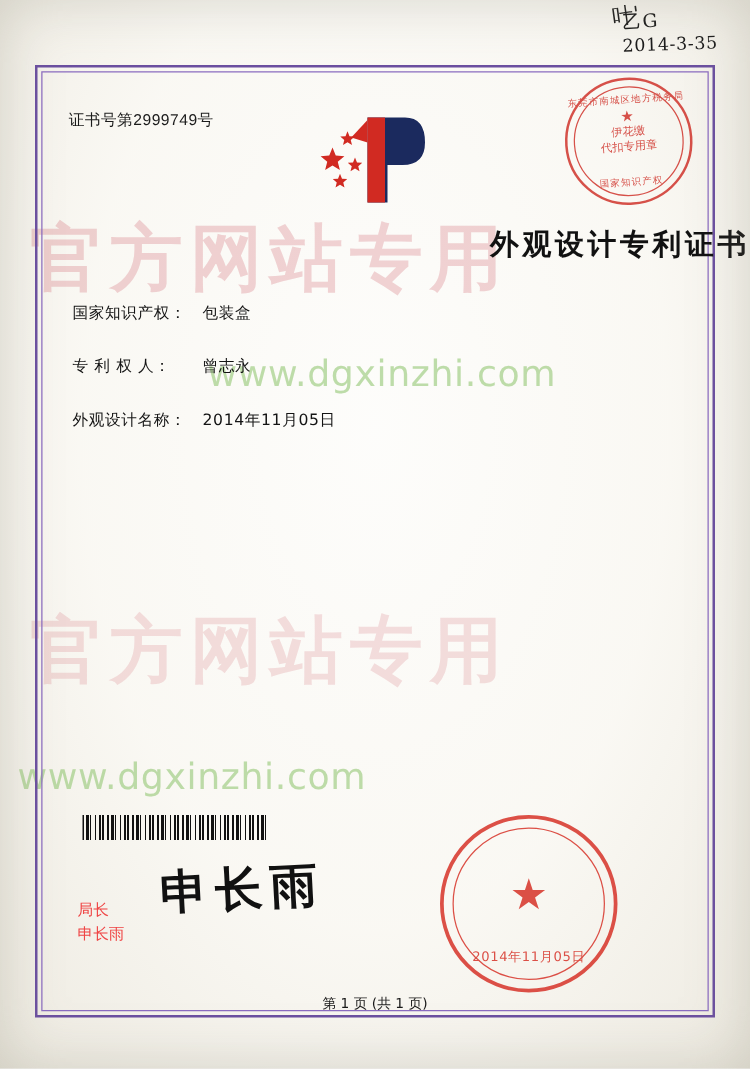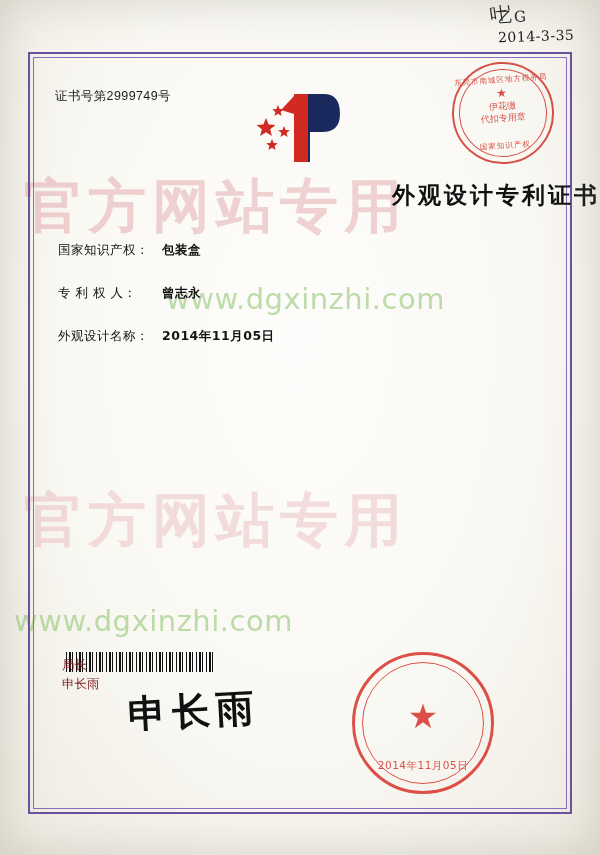--- a/index.html
+++ b/index.html
@@ -178,21 +178,20 @@
     margin-bottom: 26px;
     letter-spacing: 0.5px;
     white-space: nowrap;
   }
   .field-label {
     display: inline-block;
     min-width: 104px;
   }
   .field-value {
     display: inline-block;
-    font-weight: bold;
   }
 
   
   .body-text {
     position: absolute;
     left: 58px;
     top: 500px;
     width: 478px;
     font-size: 11.3px;
     line-height: 1.72;
@@ -217,24 +216,24 @@
       #111 0px, #111 1px, transparent 1px, transparent 3px,
       #111 3px, #111 5px, transparent 5px, transparent 6px,
       #111 6px, #111 7px, transparent 7px, transparent 10px
     );
   }
 
   
   .sig-label {
     position: absolute;
     left: 62px;
-    top: 656px;
+    top: 719px;
     font-size: 12.5px;
     line-height: 1.5;
-    color: #7f1d1d;
+    color: #ef4444;
   }
   .sig-hand {
     position: absolute;
     left: 128px;
     top: 686px;
     font-size: 38px;
     color: #111;
     font-family: "DejaVu Serif", "Liberation Serif", serif;
     letter-spacing: 6px;
     transform: rotate(-3deg);
@@ -403,15 +402,16 @@
     <div>申长雨</div>
   </div>
   <div class="sig-hand">申长雨</div>
 
   <div class="seal-bottom">
     <div class="ring2"></div>
     <div class="star-big">★</div>
     <div class="date-line">2014年11月05日</div>
   </div>
 
+  <div class="page-footer">第 1 页 (共 1 页)</div>
 
   <div class="edge-shade"></div>
 </div>
 
 </body></html>

